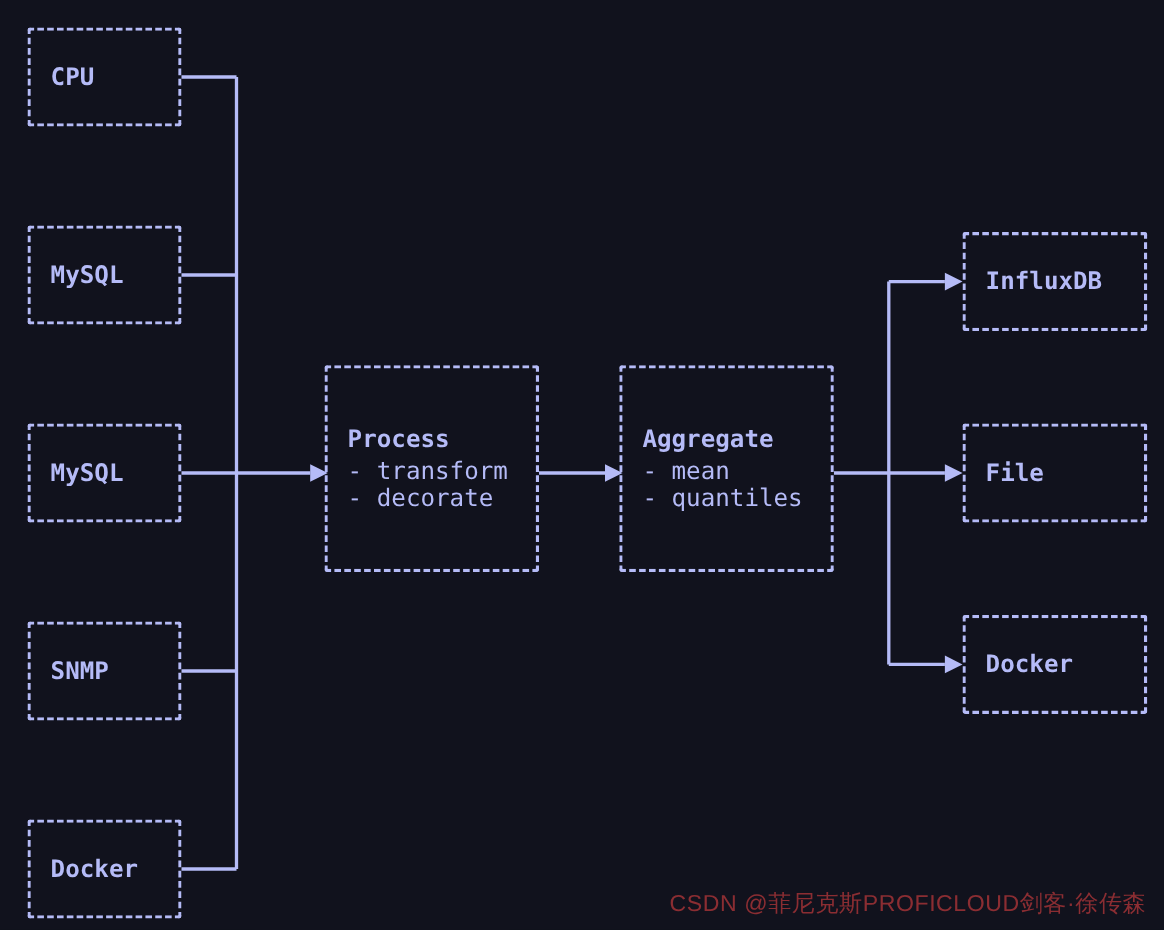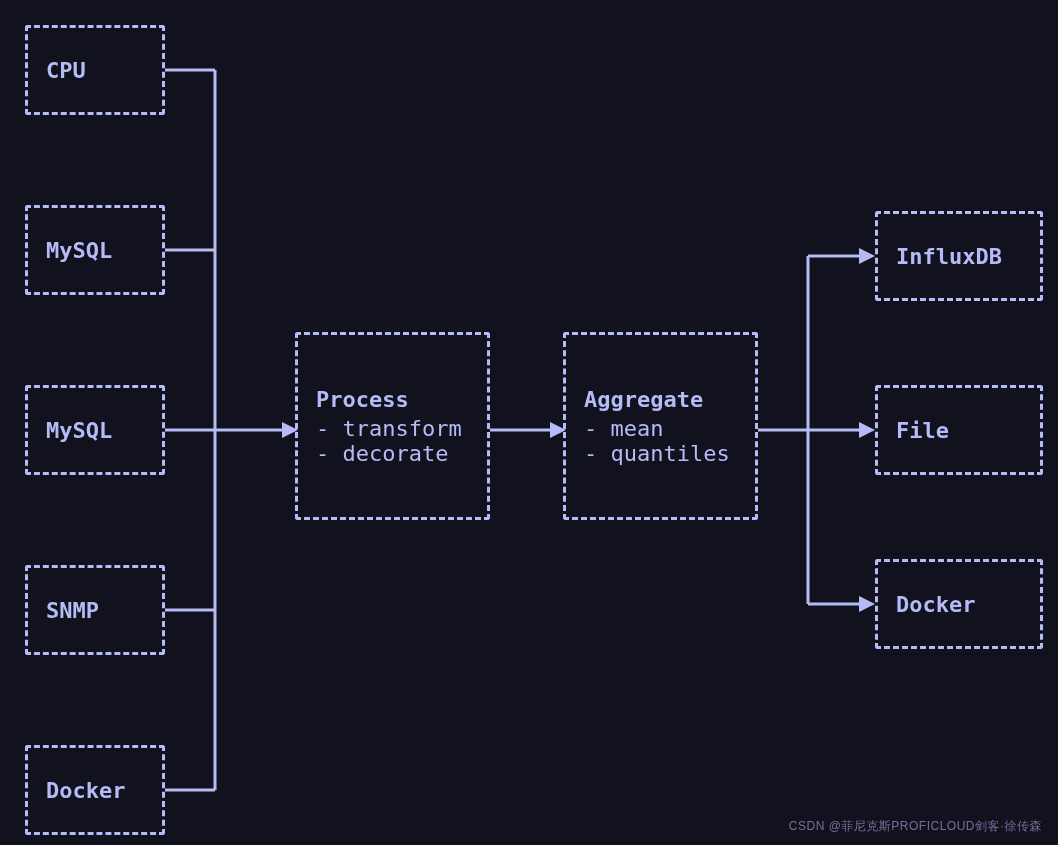--- a/index.html
+++ b/index.html
@@ -5,21 +5,21 @@
 html,body{margin:0;padding:0;width:1058px;height:845px;overflow:hidden}
 body{background:#11121d;color:#b5bbf7;font-family:Menlo,Consolas,"DejaVu Sans Mono","Courier New",monospace;font-size:22px;position:relative}
 .box{position:absolute;border:3px dashed #b5bbf7;border-radius:3px;display:flex;align-items:center;padding:0 18px;box-sizing:border-box;background:transparent}
 .box .title{font-weight:700}
 .box ul{list-style:none;margin:4px 0 0 0;padding:0}
 .box ul li::before{content:"- ";}
 .multi{flex-direction:column;align-items:flex-start;justify-content:center;padding:14px 18px}
 .conn{position:absolute;pointer-events:none}
 .conn path,.conn line{stroke:#b5bbf7;stroke-width:3;fill:none}
 .conn polygon{fill:#b5bbf7}
-.watermark{position:absolute;right:16px;bottom:10px;color:#c4b5fd;opacity:.55;font-family:Arial,"Microsoft YaHei",sans-serif;font-size:12px;letter-spacing:.5px}
+.watermark{position:absolute;right:16px;bottom:10px;color:#ef4444;opacity:.55;font-family:Arial,"Microsoft YaHei",sans-serif;font-size:21px;letter-spacing:.5px}
 </style>
 </head>
 <body>
 
 <div class="box" style="left:25px;top:25px;width:140px;height:90px">
   <span class="title">CPU</span>
 </div>
 <div class="box" style="left:25px;top:205px;width:140px;height:90px">
   <span class="title">MySQL</span>
 </div>

